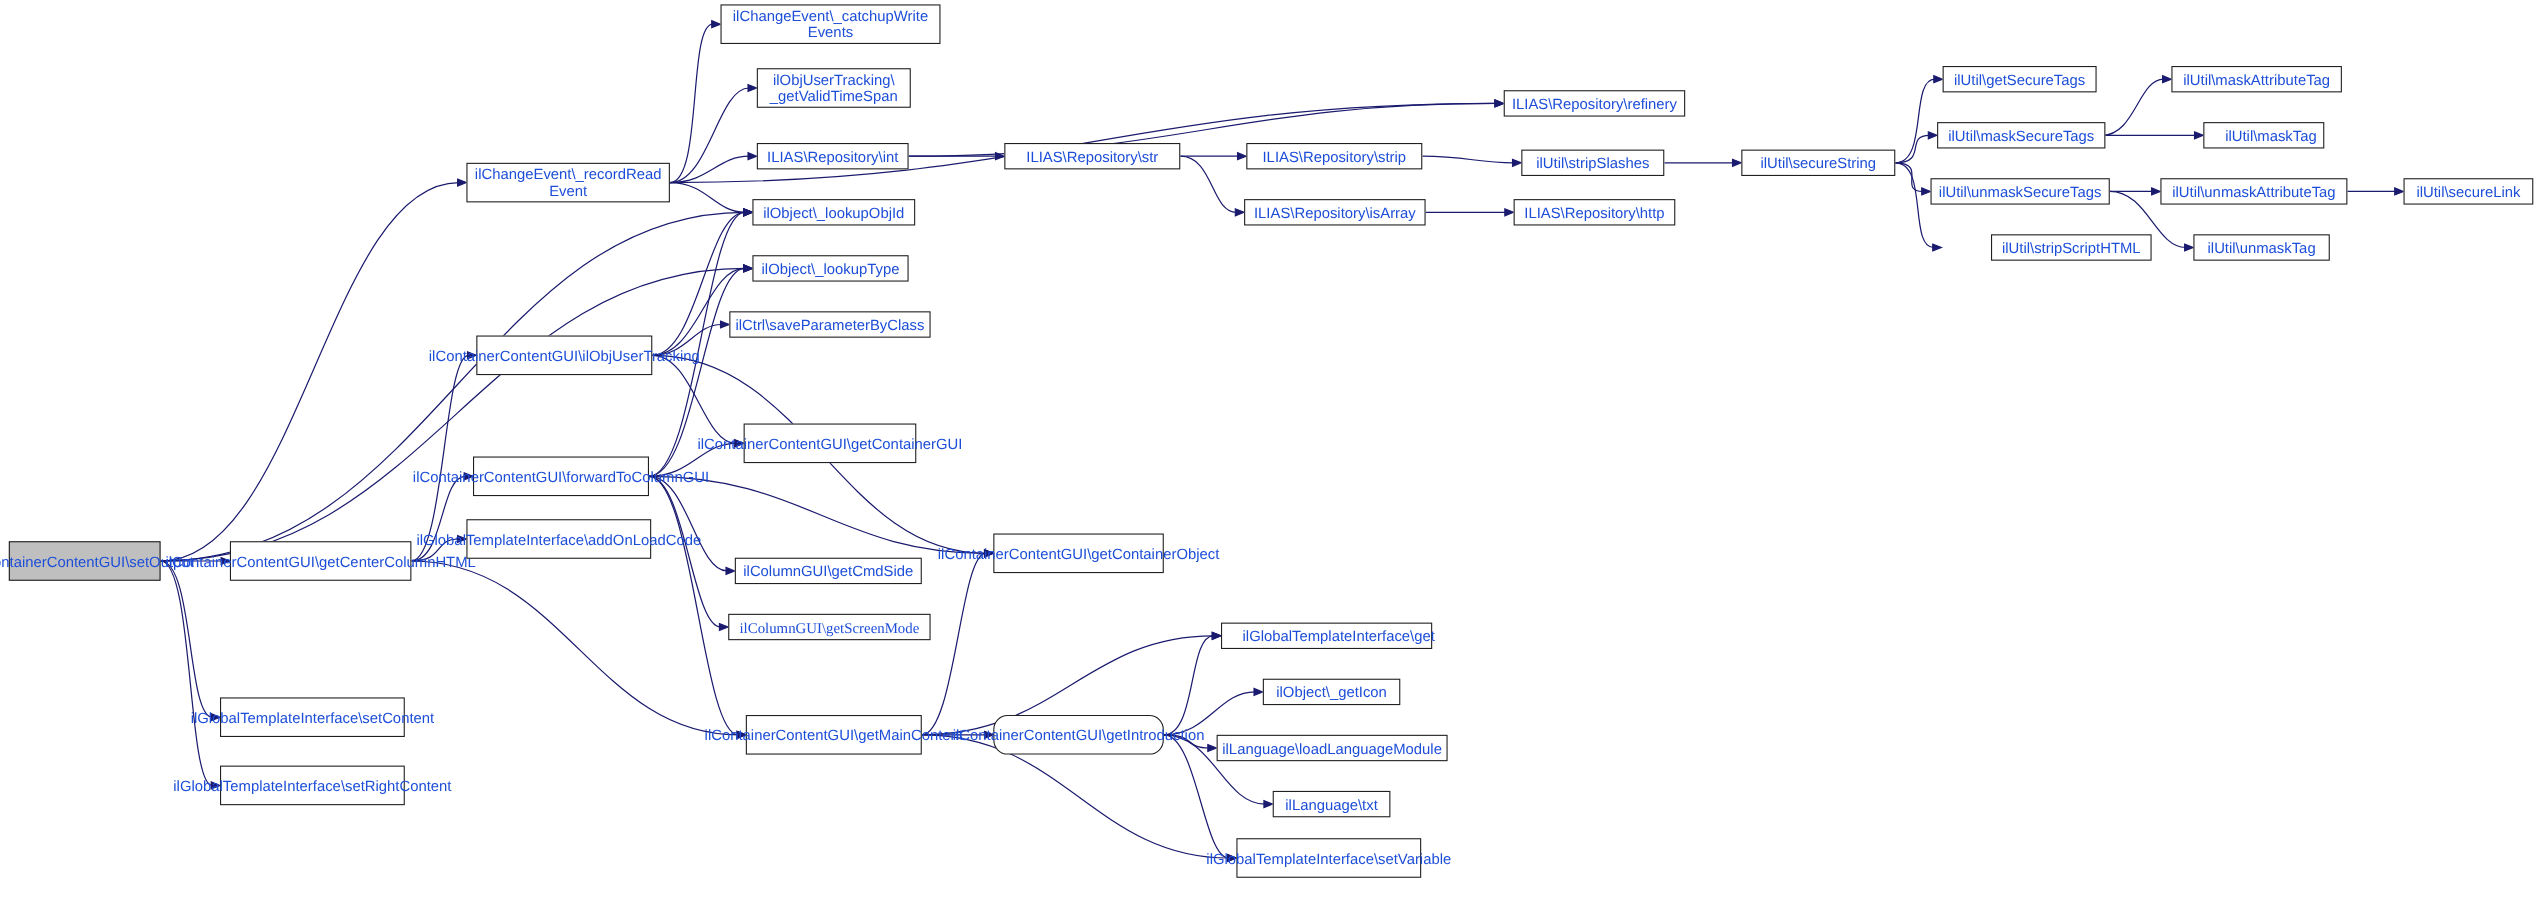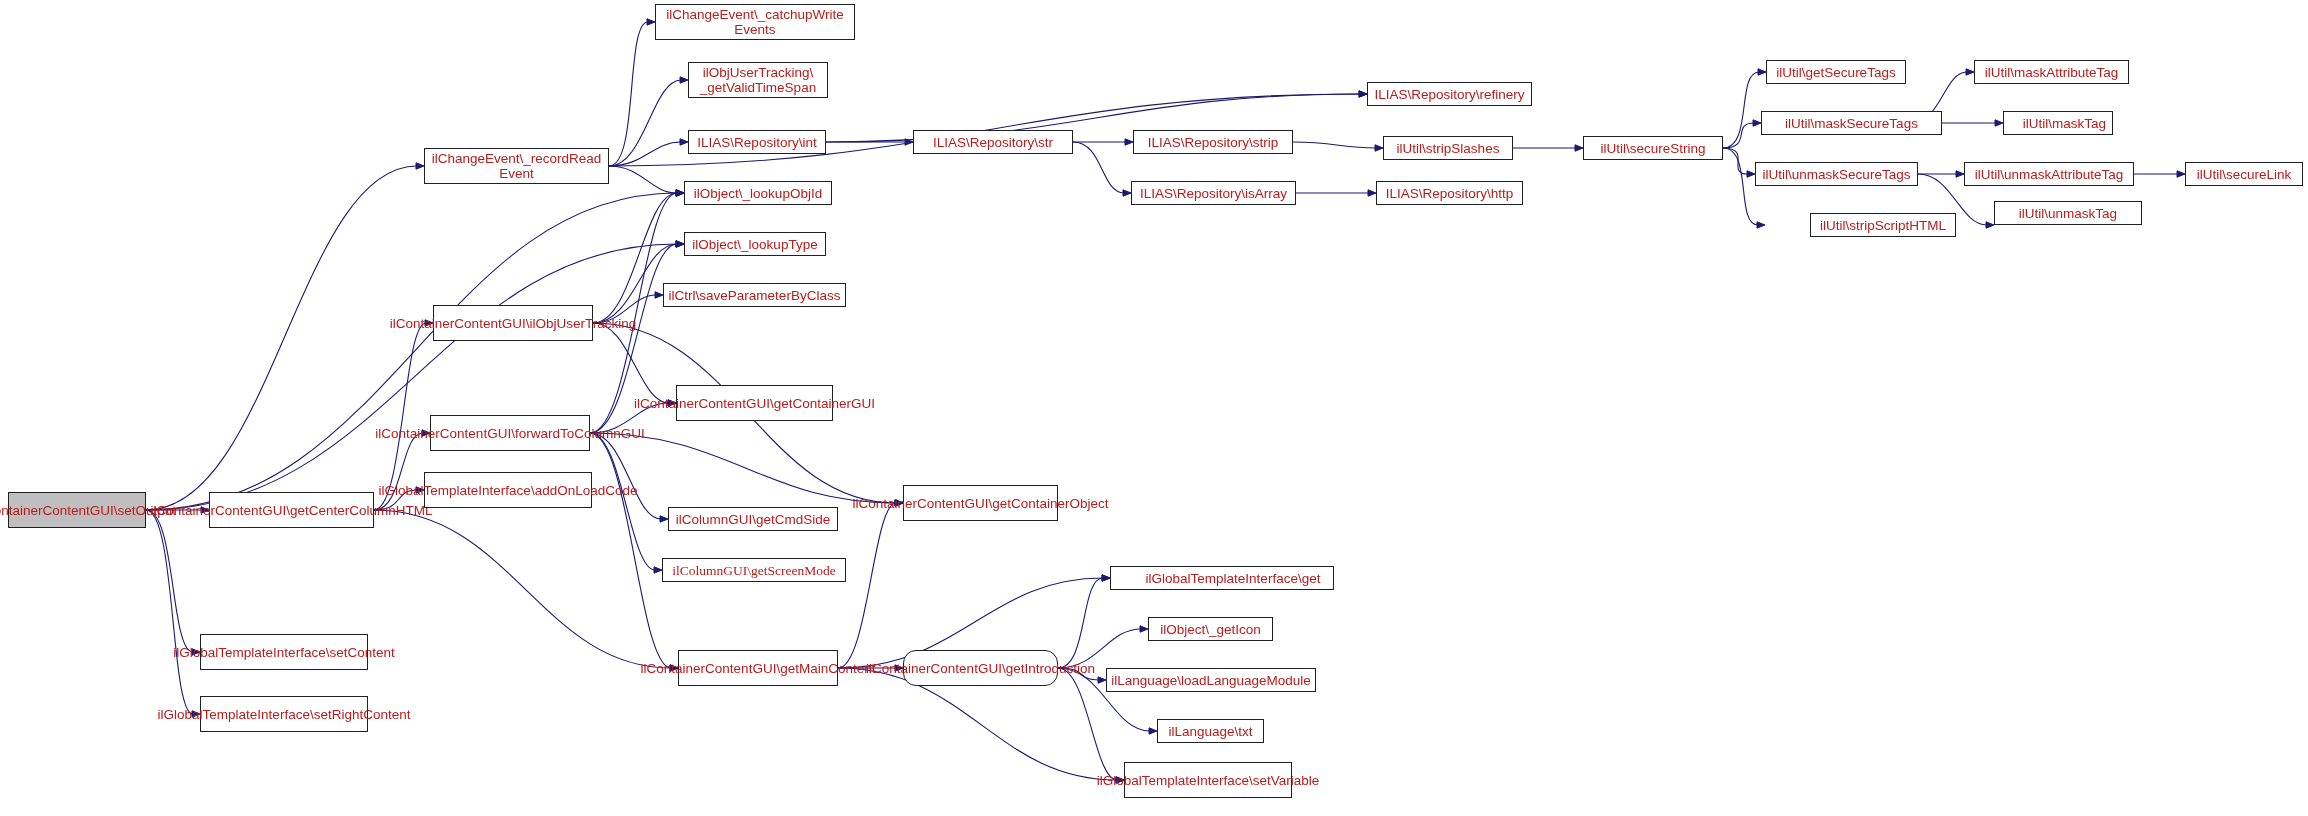--- a/index.html
+++ b/index.html
@@ -13,21 +13,21 @@
     height: 816px;
     background: #ffffff;
     font-family: "Liberation Sans", sans-serif;
     overflow: hidden;
   }
   .node {
     position: absolute;
     box-sizing: border-box;
     border: 1px solid #202020;
     background: #ffffff;
-    color: #b91c1c;
+    color: #1d4ed8;
     font-size: 13.5px;
     line-height: 15px;
     display: flex;
     flex-direction: column;
     align-items: center;
     justify-content: center;
     text-align: center;
     white-space: pre-line;
     padding: 1px 3px;
   }
@@ -179,35 +179,35 @@
       <div class="node" style="left: 688px; top: 130px; width: 138px; height: 24px;">ILIAS\Repository\int</div>
       <div class="node" style="left: 684px; top: 181px; width: 148px; height: 24px;">ilObject\_lookupObjId</div>
       <div class="node" style="left: 684px; top: 232px; width: 142px; height: 24px;">ilObject\_lookupType</div>
       <div class="node" style="left: 663px; top: 283px; width: 183px; height: 24px;">ilCtrl\saveParameterByClass</div>
       <div class="node" style="left: 676px; top: 385px; width: 157px; height: 36px;">ilContainerContentGUI\getContainerGUI</div>
       <div class="node" style="left: 668px; top: 507px; width: 170px; height: 24px;">ilColumnGUI\getCmdSide</div>
       <div class="node" style="left: 662px; top: 558px; width: 184px; height: 24px; font-family: Liberation Serif, serif;">ilColumnGUI\getScreenMode</div>
       <div class="node" style="left: 903px; top: 485px; width: 155px; height: 36px;">ilContainerContentGUI\getContainerObject</div>
       <div class="node" style="left: 678px; top: 650px; width: 160px; height: 36px;">ilContainerContentGUI\getMainContent</div>
       <div class="node" style="left: 903px; top: 650px; width: 155px; height: 36px; border-radius: 13px;">ilContainerContentGUI\getIntroduction</div>
-      <div class="node" style="left: 1110px; top: 566px; width: 224px; height: 24px; padding-left: 25px;">ilGlobalTemplateInterface\get</div>
+      <div class="node" style="left: 1110px; top: 566px; width: 192px; height: 24px; padding-left: 25px;">ilGlobalTemplateInterface\get</div>
       <div class="node" style="left: 1148px; top: 617px; width: 125px; height: 24px;">ilObject\_getIcon</div>
       <div class="node" style="left: 1106px; top: 668px; width: 210px; height: 24px;">ilLanguage\loadLanguageModule</div>
       <div class="node" style="left: 1157px; top: 719px; width: 107px; height: 24px;">ilLanguage\txt</div>
       <div class="node" style="left: 1124px; top: 762px; width: 168px; height: 36px;">ilGlobalTemplateInterface\setVariable</div>
       <div class="node" style="left: 913px; top: 130px; width: 160px; height: 24px;">ILIAS\Repository\str</div>
       <div class="node" style="left: 1133px; top: 130px; width: 160px; height: 24px;">ILIAS\Repository\strip</div>
       <div class="node" style="left: 1131px; top: 181px; width: 165px; height: 24px;">ILIAS\Repository\isArray</div>
       <div class="node" style="left: 1367px; top: 82px; width: 165px; height: 24px;">ILIAS\Repository\refinery</div>
       <div class="node" style="left: 1383px; top: 136px; width: 130px; height: 24px;">ilUtil\stripSlashes</div>
       <div class="node" style="left: 1376px; top: 181px; width: 147px; height: 24px;">ILIAS\Repository\http</div>
       <div class="node" style="left: 1583px; top: 136px; width: 140px; height: 24px;">ilUtil\secureString</div>
       <div class="node" style="left: 1766px; top: 60px; width: 140px; height: 24px;">ilUtil\getSecureTags</div>
-      <div class="node" style="left: 1761px; top: 111px; width: 181px; height: 24px;">ilUtil\maskSecureTags</div>
+      <div class="node" style="left: 1761px; top: 111px; width: 153px; height: 24px;">ilUtil\maskSecureTags</div>
       <div class="node" style="left: 1755px; top: 162px; width: 163px; height: 24px;">ilUtil\unmaskSecureTags</div>
       <div class="node" style="left: 1765px; top: 213px; width: 146px; height: 24px; margin-left: 45px;">ilUtil\stripScriptHTML</div>
       <div class="node" style="left: 1974px; top: 60px; width: 155px; height: 24px;">ilUtil\maskAttributeTag</div>
       <div class="node" style="left: 2003px; top: 111px; width: 110px; height: 24px; padding-left: 16px;">ilUtil\maskTag</div>
       <div class="node" style="left: 1964px; top: 162px; width: 170px; height: 24px;">ilUtil\unmaskAttributeTag</div>
-      <div class="node" style="left: 1994px; top: 201px; width: 148px; height: 24px;">ilUtil\unmaskTag</div>
+      <div class="node" style="left: 1994px; top: 213px; width: 124px; height: 24px;">ilUtil\unmaskTag</div>
       <div class="node" style="left: 2185px; top: 162px; width: 118px; height: 24px;">ilUtil\secureLink</div>
     </div>
 </div>
 
 </body></html>

